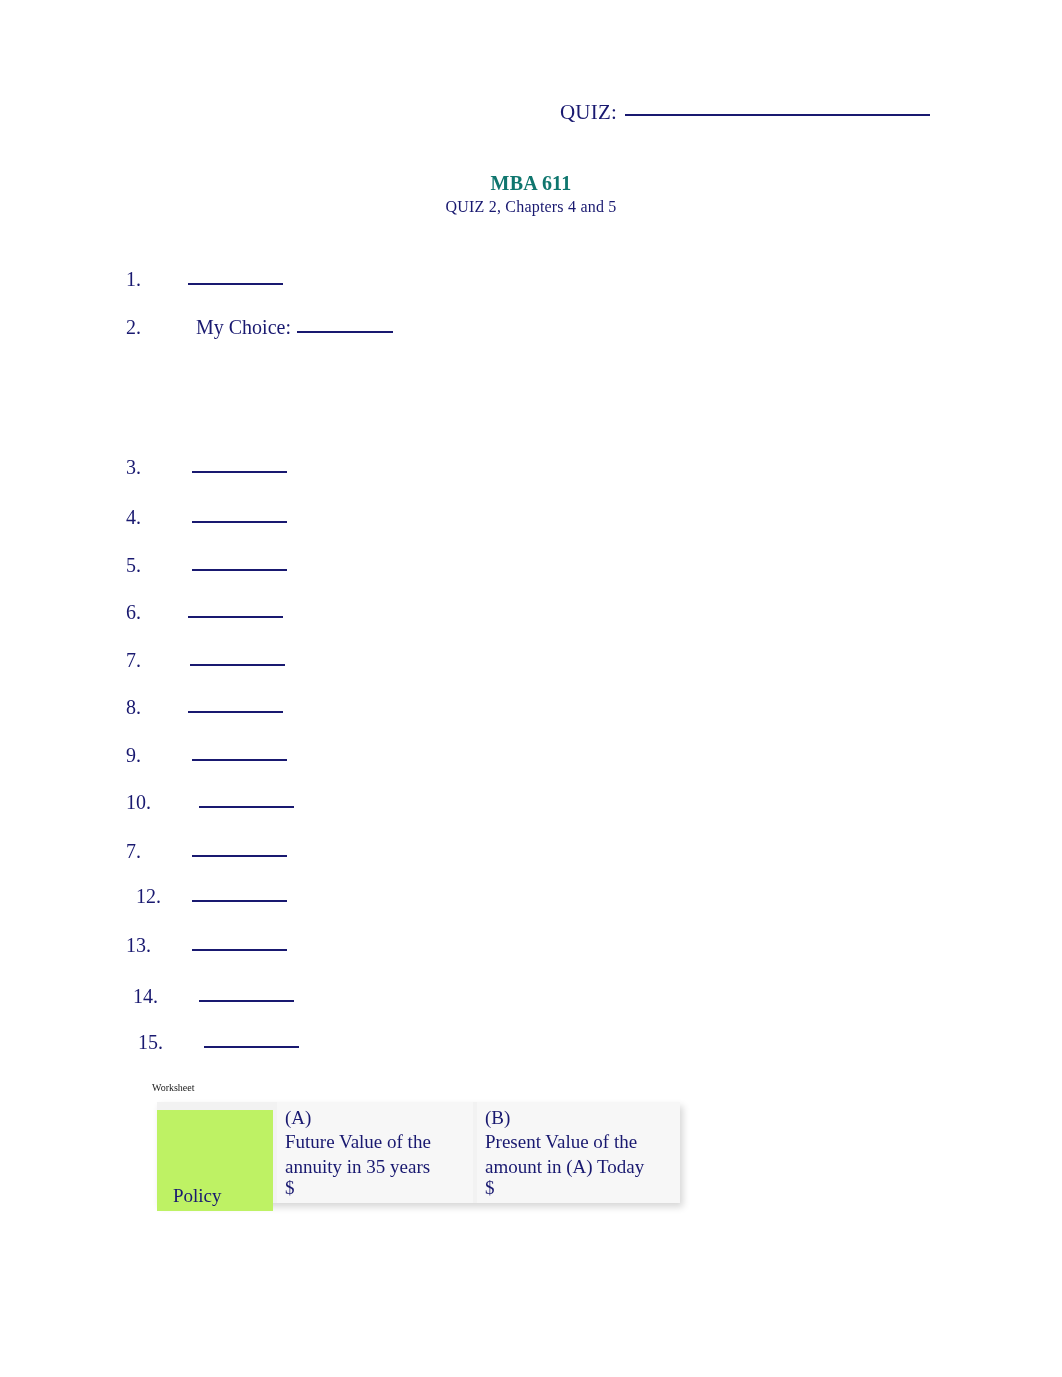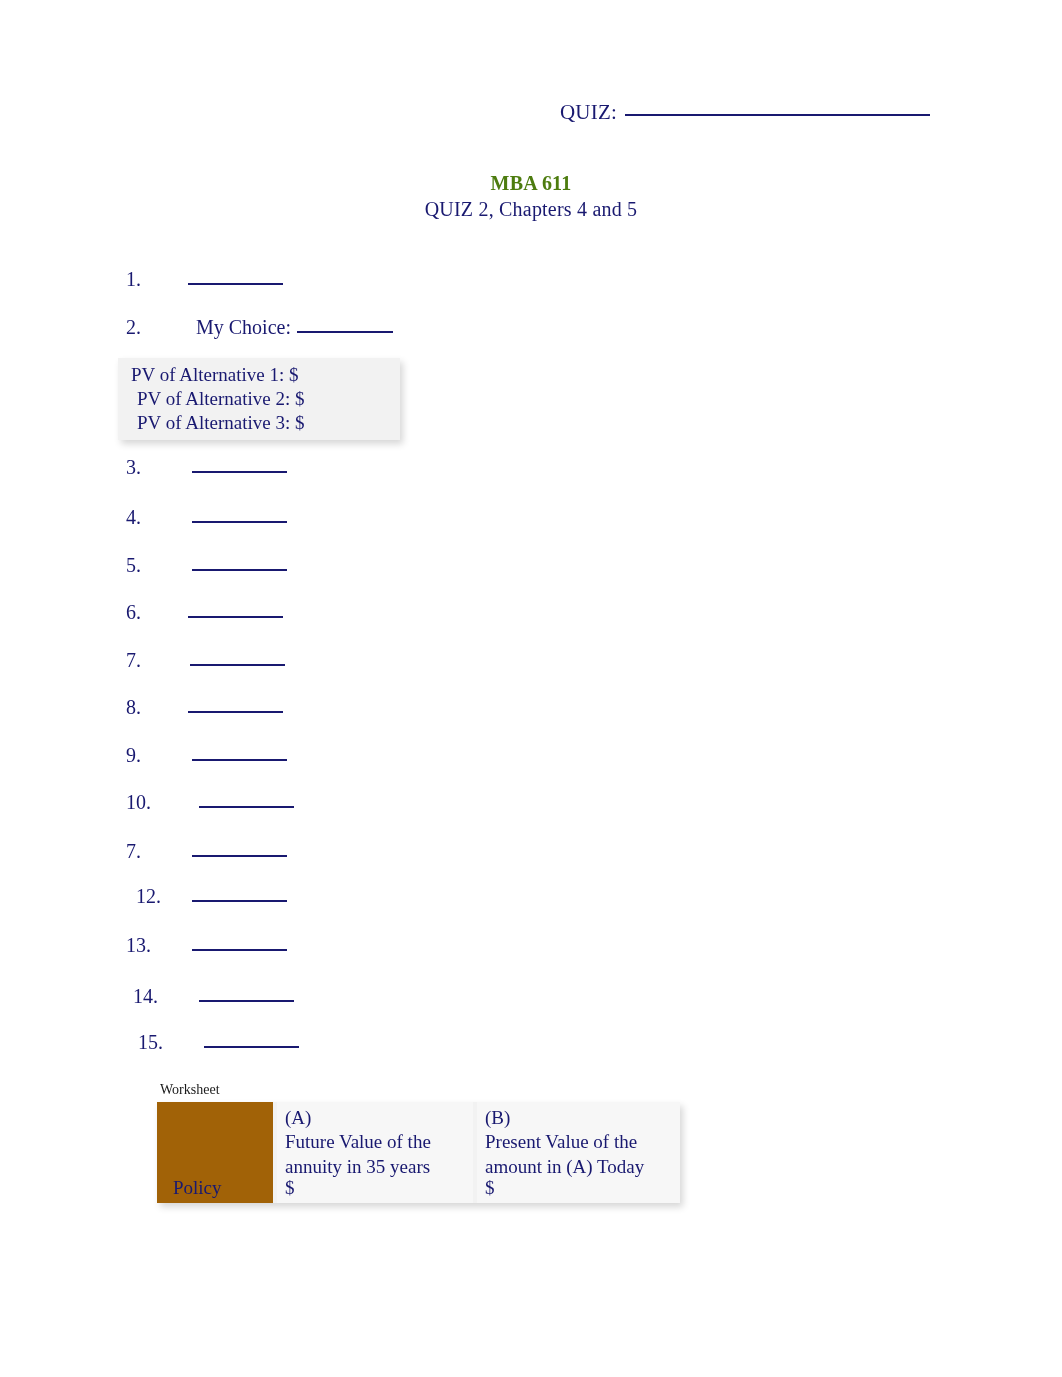--- a/index.html
+++ b/index.html
@@ -49,25 +49,25 @@
     position: absolute;
     left: 0;
     right: 0;
     top: 172px;
     text-align: center;
     line-height: 1.15;
   }
   .title-line1 {
     font-size: 20px;
     font-weight: bold;
-    color: #4d7c0f;
+    color: #0f766e;
     letter-spacing: 0.2px;
   }
   .title-line2 {
-    font-size: 20px;
+    font-size: 16px;
     font-weight: normal;
     color: #191970;
     margin-top: 3px;
     letter-spacing: 0.2px;
   }
 
   
   .qrow {
     position: absolute;
     display: flex;
@@ -108,44 +108,44 @@
     color: #191970;
     white-space: nowrap;
   }
   .pv-line-1 { left: 13px; top: 6px; }
   .pv-line-2 { left: 19px; top: 30px; }
   .pv-line-3 { left: 19px; top: 54px; }
 
   
   .worksheet-label {
     position: absolute;
-    left: 160px;
+    left: 152px;
     top: 1082px;
-    font-size: 14px;
+    font-size: 10px;
     color: #1a1a1a;
     font-family: "Liberation Serif", "DejaVu Serif", serif;
   }
 
   .wtable {
     position: absolute;
     left: 157px;
     top: 1102px;
     width: 523px;
     height: 101px;
     background: #f2f2f2;
     box-shadow: 3px 4px 7px rgba(0,0,0,0.16);
   }
   .wcell {
     position: absolute;
     background: #f7f7f7;
     box-sizing: border-box;
   }
   .wcol-1 {
-    left: 0px; top: 0px; width: 116px; height: 101px;
-    background: #a16207;
+    left: 0px; top: 8px; width: 116px; height: 101px;
+    background: #bef264;
   }
   .wcol-2 {
     left: 120px; top: 0px; width: 196px; height: 101px;
     background: #f7f7f7;
   }
   .wcol-3 {
     left: 320px; top: 0px; width: 203px; height: 101px;
     background: #f7f7f7;
   }
   .wcell-text {
@@ -237,25 +237,20 @@
       <div class="qrow" style="left: 0px; top: 985px;">
         <span class="qnum" style="position: absolute; left: 133px;">14.</span>
         <span class="qblank" style="position: absolute; left: 199px; top: 14px; width: 95px;"></span>
       </div>
       <div class="qrow" style="left: 0px; top: 1031px;">
         <span class="qnum" style="position: absolute; left: 138px;">15.</span>
         <span class="qblank" style="position: absolute; left: 204px; top: 14px; width: 95px;"></span>
       </div>
     </div>
 
-  <div class="pv-box">
-    <div class="pv-line pv-line-1">PV of Alternative 1:  $</div>
-    <div class="pv-line pv-line-2">PV of Alternative 2: $</div>
-    <div class="pv-line pv-line-3">PV of Alternative 3: $</div>
-  </div>
 
   <div class="worksheet-label">Worksheet</div>
 
   <div class="wtable">
     <div class="wcell wcol-1">
       <div class="wcell-text wc1-label">Policy</div>
     </div>
     <div class="wcell wcol-2">
       <div class="wcell-text wc2-head">(A)
 Future Value of the

